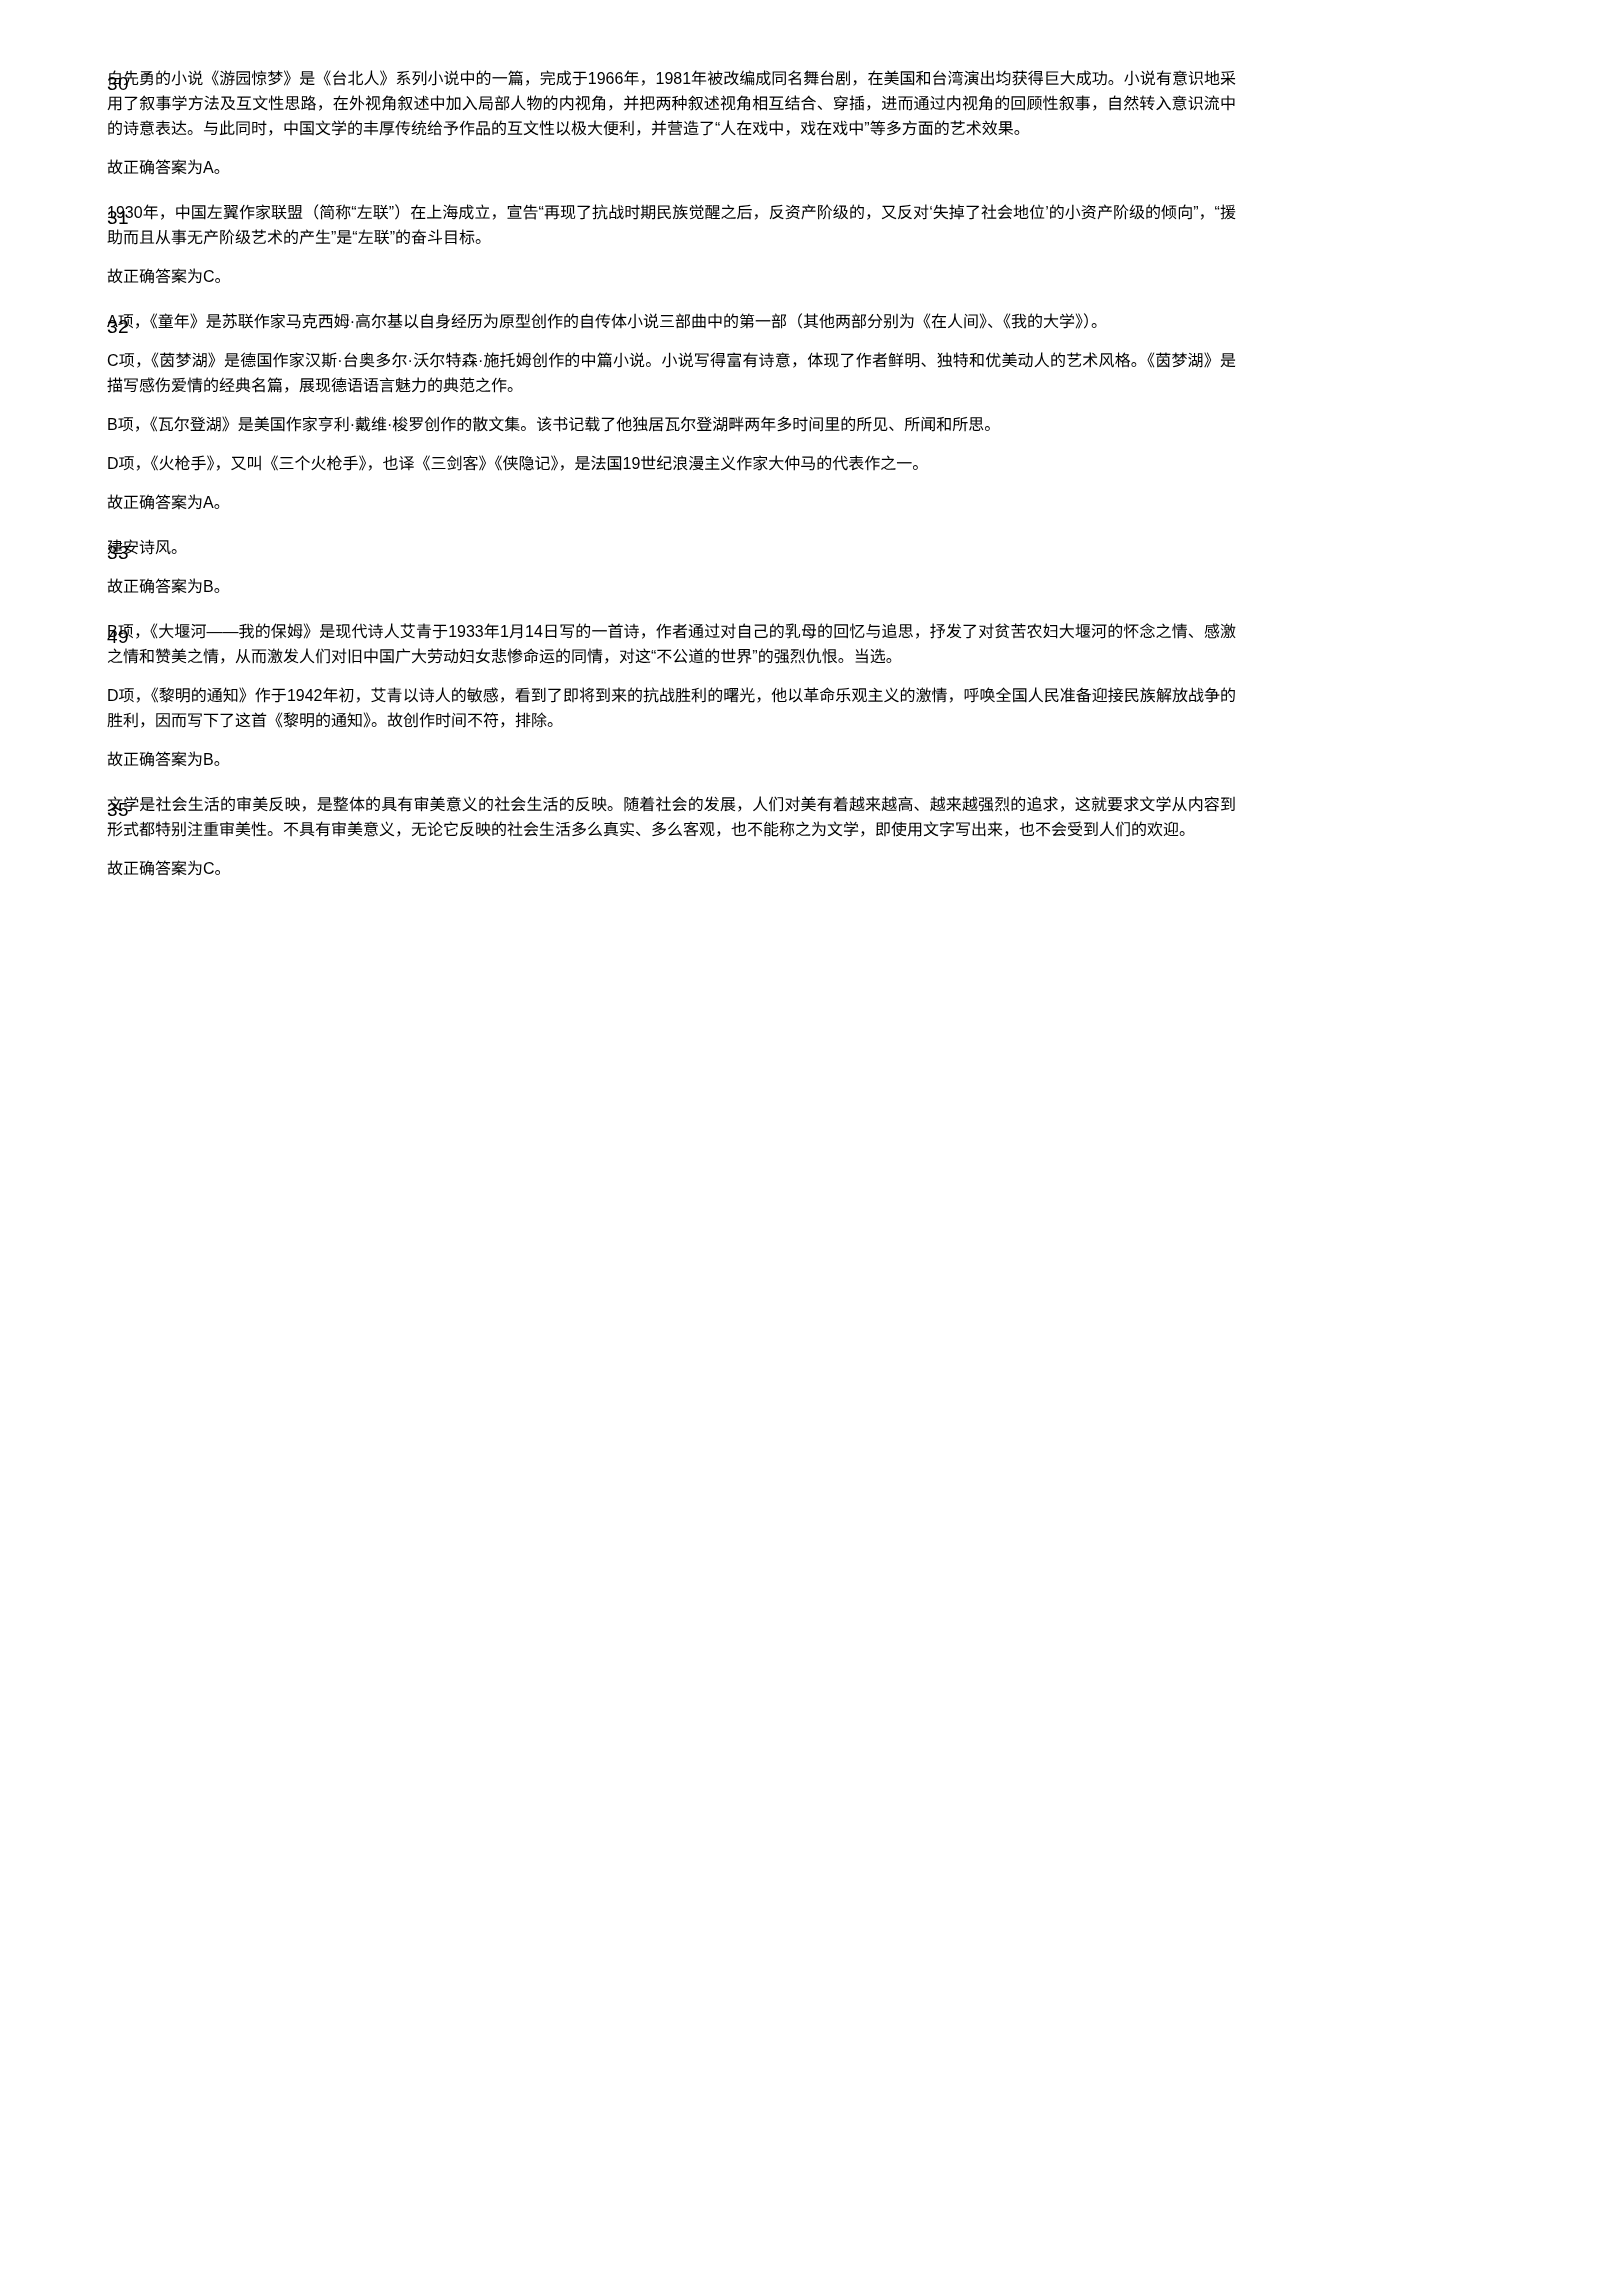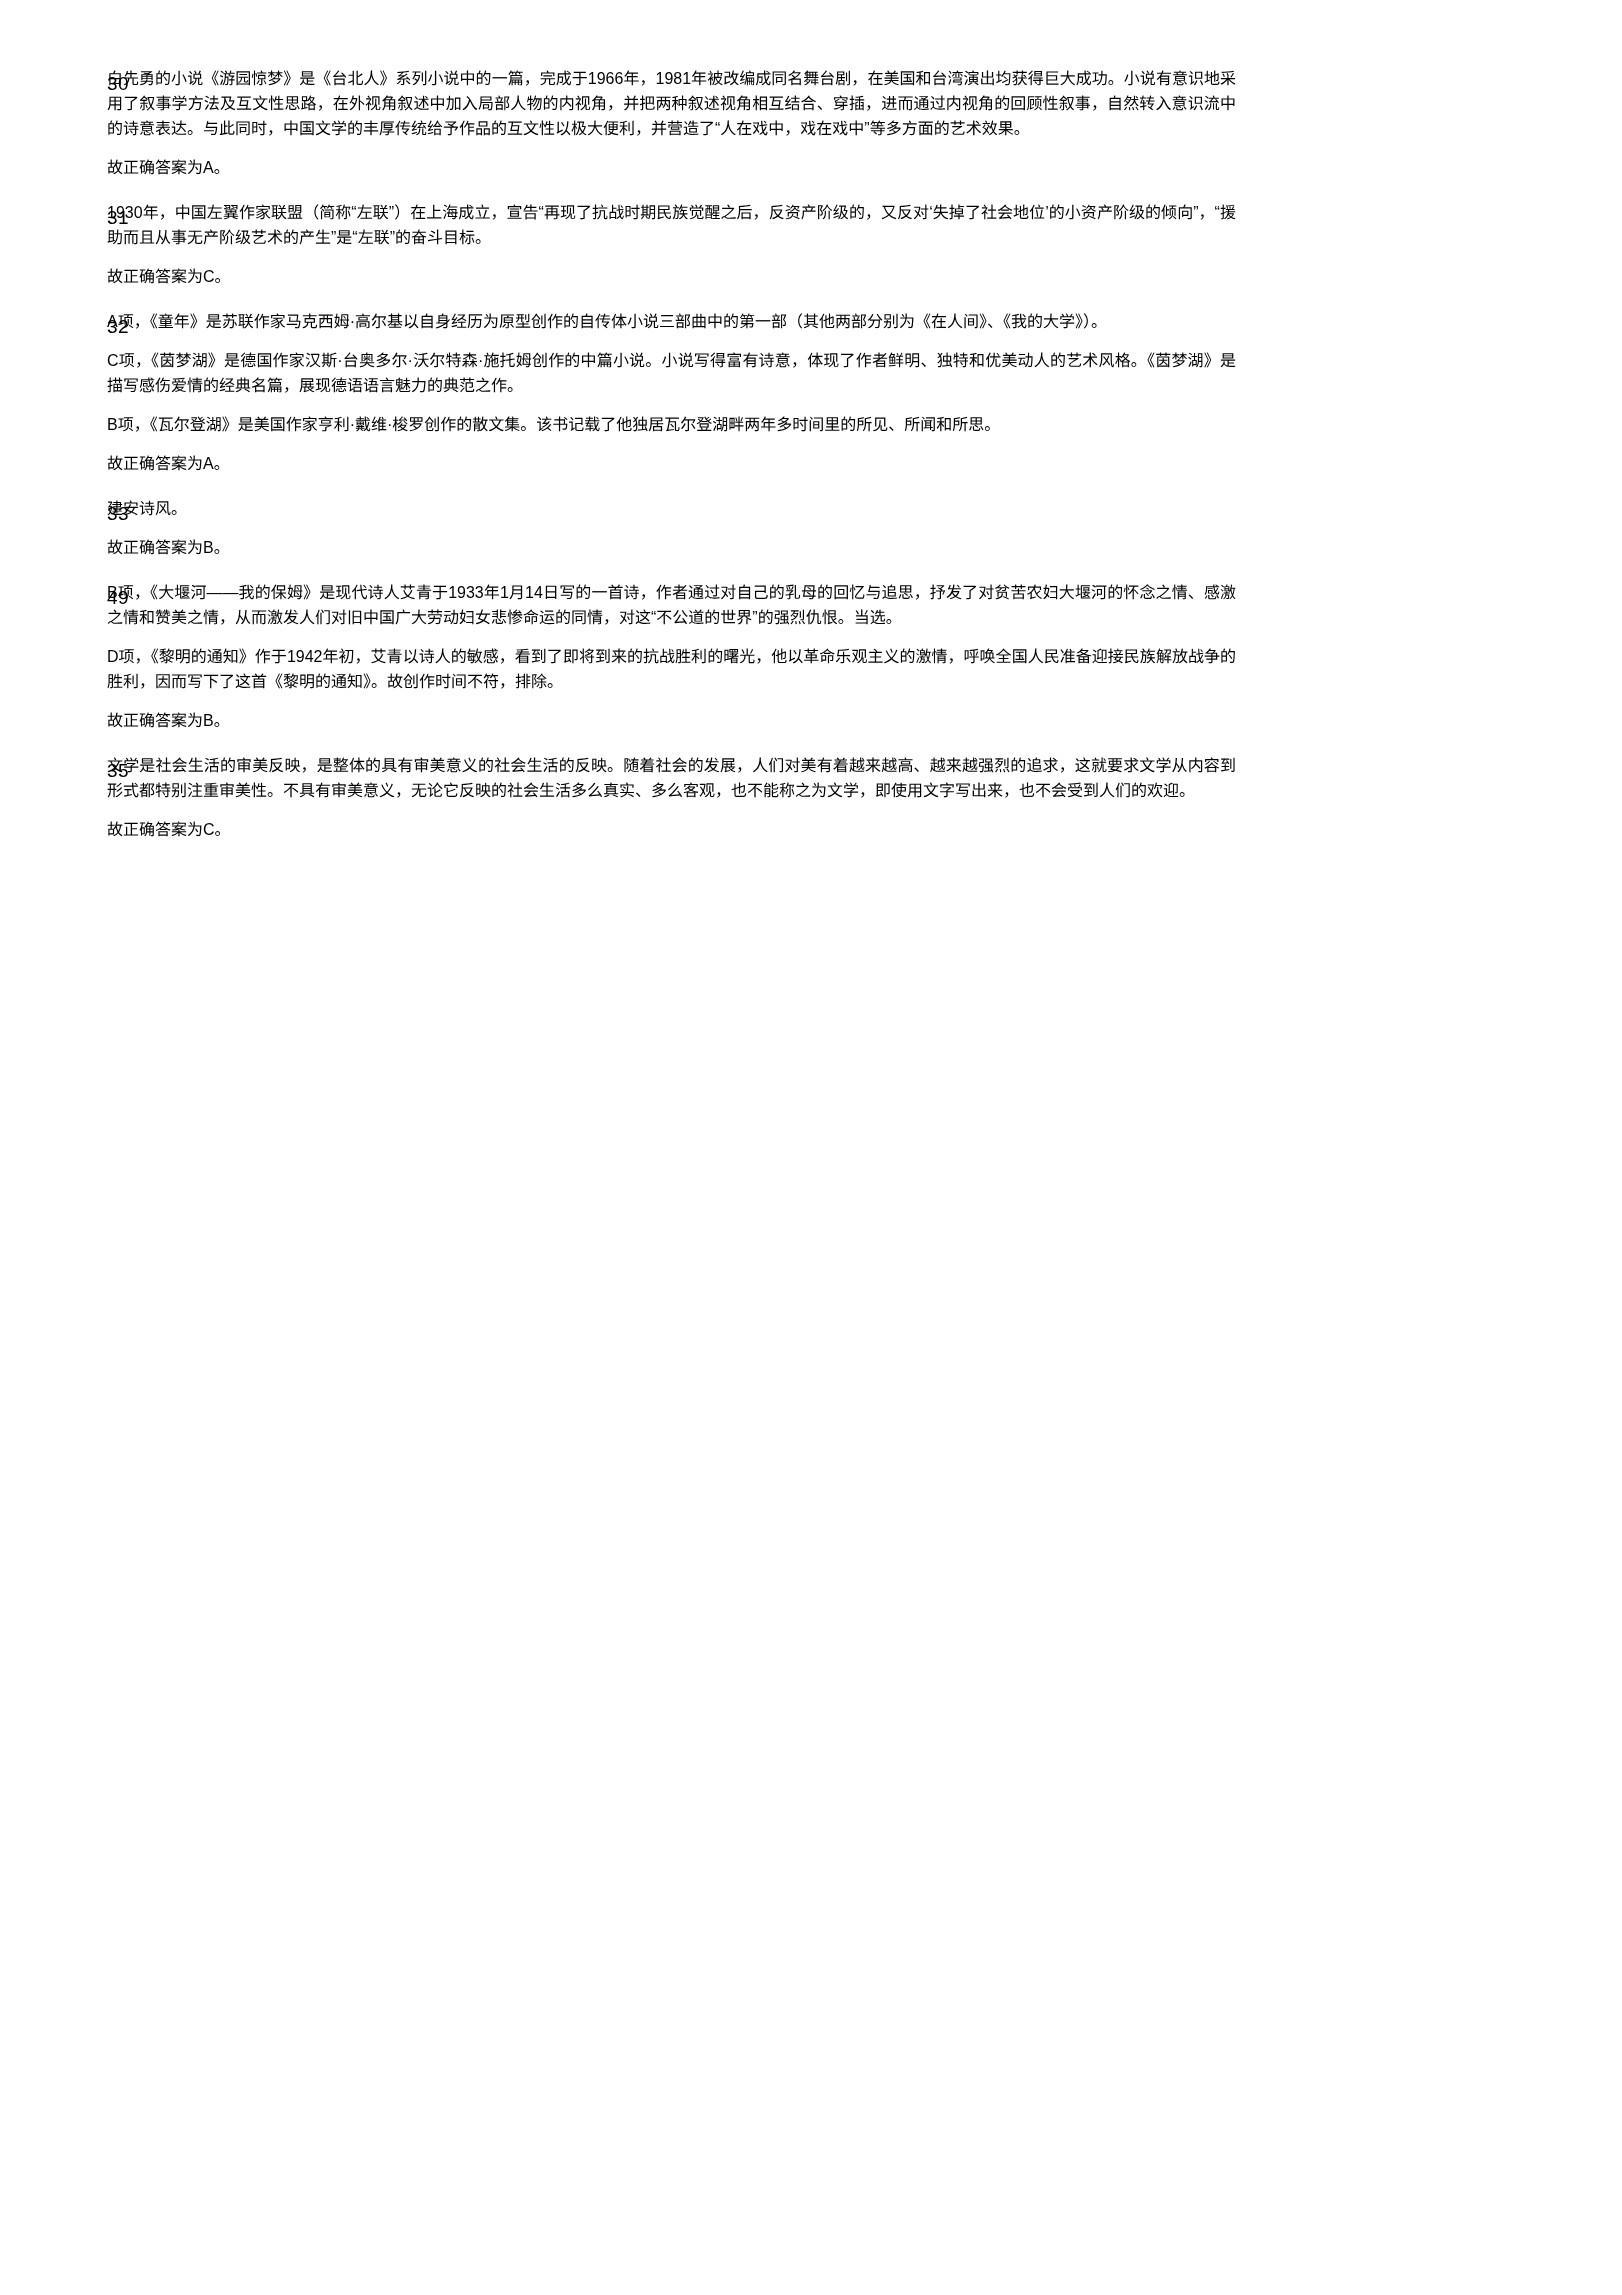--- a/index.html
+++ b/index.html
@@ -93,20 +93,21 @@
           <p class="para answer">故正确答案为C。</p>
         </div>
       </div>
       <div class="entry-spacer"></div>
       <div class="entry">
         <div class="entry-num">32</div>
         <div class="entry-body">
           <p class="para">A项，《童年》是苏联作家马克西姆·高尔基以自身经历为原型创作的自传体小说三部曲中的第一部（其他两部分别为《在人间》、《我的大学》）。</p>
           <p class="para">C项，《茵梦湖》是德国作家汉斯·台奥多尔·沃尔特森·施托姆创作的中篇小说。小说写得富有诗意，体现了作者鲜明、独特和优美动人的艺术风格。《茵梦湖》是描写感伤爱情的经典名篇，展现德语语言魅力的典范之作。</p>
           <p class="para">B项，《瓦尔登湖》是美国作家亨利·戴维·梭罗创作的散文集。该书记载了他独居瓦尔登湖畔两年多时间里的所见、所闻和所思。</p>
+          <p class="para">D项，《火枪手》，又叫《三个火枪手》，也译《三剑客》《侠隐记》，是法国19世纪浪漫主义作家大仲马的代表作之一。</p>
           <p class="para answer">故正确答案为A。</p>
         </div>
       </div>
       <div class="entry-spacer"></div>
       <div class="entry">
         <div class="entry-num">33</div>
         <div class="entry-body">
           <p class="para">建安诗风。</p>
           <p class="para answer">故正确答案为B。</p>
         </div>

